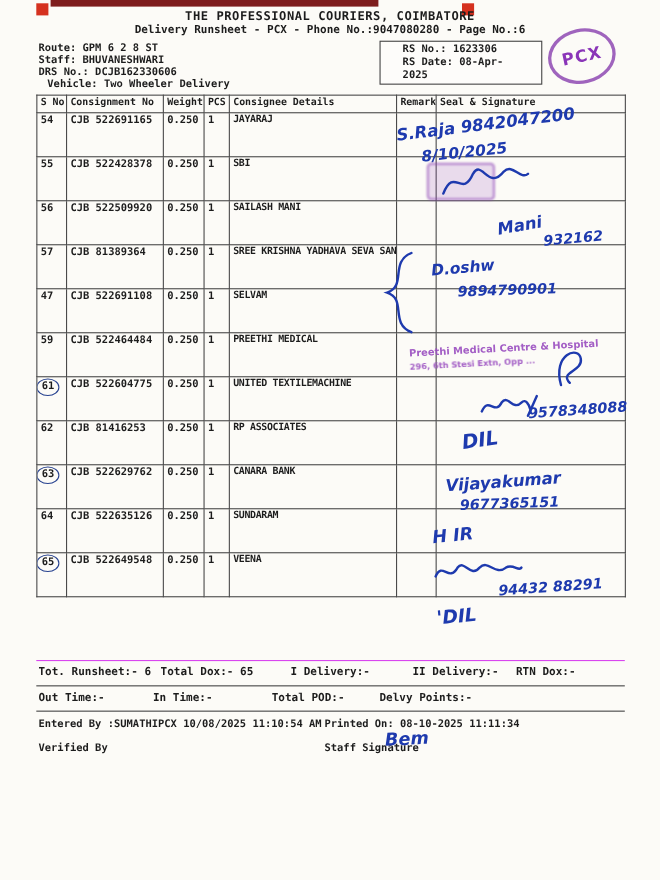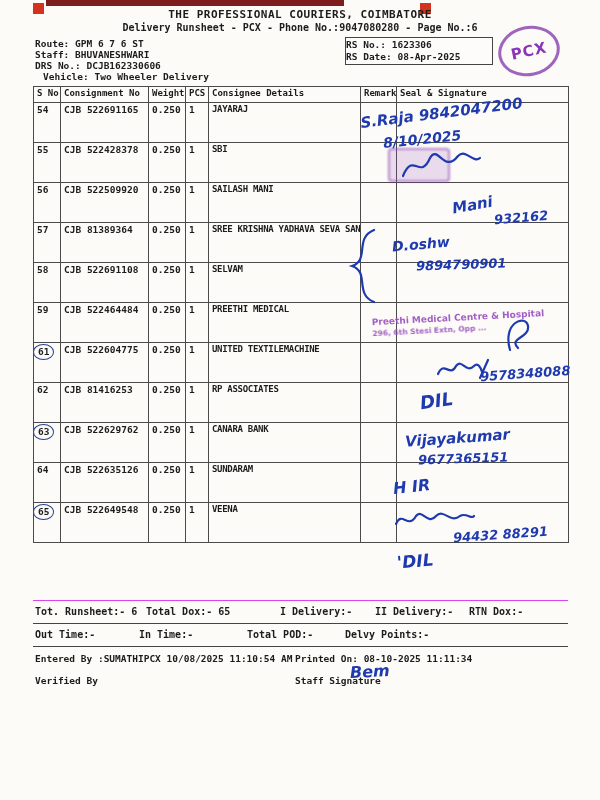--- a/index.html
+++ b/index.html
@@ -11,21 +11,21 @@
   .scanbar{position:absolute;left:46px;top:0;width:298px;height:6px;background:#7e1d1d}
   .scansq{position:absolute;width:11px;height:11px;background:#d5311f}
   .sq1{left:33px;top:3px}.sq2{left:420px;top:3px}
 
   
   .title{position:absolute;top:8px;left:0;width:100%;text-align:center;font-weight:bold;font-size:11px;letter-spacing:.5px}
   .subtitle{position:absolute;top:22px;left:0;width:100%;text-align:center;font-weight:bold;font-size:10px}
   .hinfo{position:absolute;left:35px;font-weight:bold;font-size:9.5px;white-space:nowrap}
   .route{top:38px}.staffline{top:49px}.drsline{top:60px}.vehicleline{top:71px;left:43px}
   .rsbox{position:absolute;left:345px;top:37px;width:148px;border:1px solid #444;
-         font-weight:bold;font-size:9.5px;line-height:12px;padding:1px 0;background:rgba(255,255,255,.4)}
+         font-weight:bold;font-size:9.5px;line-height:12px;padding:1px 20px;background:rgba(255,255,255,.4)}
   .pcx-stamp{position:absolute;left:498px;top:26px;width:62px;height:50px;border:3px solid rgba(128,50,170,.75);
          border-radius:50%;transform:rotate(-12deg);color:#8a35b8;display:flex;align-items:center;justify-content:center;
          font-family:"DejaVu Sans",sans-serif;font-weight:bold;font-size:15px;letter-spacing:1px}
 
   
   table.runsheet{position:absolute;left:33px;top:86px;width:535px;border-collapse:collapse;table-layout:fixed;
          font-size:9.5px;font-weight:bold}
   .runsheet th,.runsheet td{border:1px solid #4a4a4a;padding:1px 3px;vertical-align:top;text-align:left;
          overflow:hidden;white-space:nowrap}
   .runsheet thead tr{height:16px}
@@ -63,39 +63,39 @@
          border-radius:4px;filter:blur(1px);background:rgba(150,80,190,.18)}
   .stamp-preethi{position:absolute;left:372px;top:312px;width:196px;transform:rotate(-3deg);
          color:#9a4ec0;font-family:"DejaVu Sans",sans-serif;font-weight:bold;opacity:.9}
   .sp1{font-size:9px}
   .sp2{font-size:7.5px;filter:blur(.4px);margin-top:2px}
 
   
   .footerbox{position:absolute;left:33px;top:600px;width:535px;border-top:1px solid #d946ef;font-weight:bold;font-size:10px}
   .frow{position:relative;height:23px;border-bottom:1px solid #444;line-height:22px}
   .f{position:absolute;white-space:nowrap}
-  .f1a{left:2px}.f1b{left:113px}.f1c{left:247px}.f1d{left:342px}.f1e{left:436px}
+  .f1a{left:2px}.f1b{left:113px}.f1c{left:231px}.f1d{left:342px}.f1e{left:436px}
   .f2a{left:2px}.f2b{left:106px}.f2c{left:214px}.f2d{left:312px}
   .meta{position:absolute;font-weight:bold;font-size:9.5px;white-space:nowrap}
   .entered{left:35px;top:653px}.printed{left:295px;top:653px}
   .verifiedl{left:35px;top:675px}.stafflabel{left:295px;top:675px}
 </style>
 </head>
 <body>
 
 <div class="page">
 
   <div class="scanbar"></div>
   <div class="scansq sq1"></div>
   <div class="scansq sq2"></div>
 
   <div class="title">THE PROFESSIONAL COURIERS, COIMBATORE</div>
   <div class="subtitle">Delivery Runsheet - PCX - Phone No.:9047080280 - Page No.:6</div>
 
-  <div class="hinfo route">Route: GPM 6 7 6 ST</div>
+  <div class="hinfo route">Route: GPM 6 2 8 ST</div>
   <div class="hinfo staffline">Staff: BHUVANESHWARI</div>
   <div class="hinfo drsline">DRS No.: DCJB162330606</div>
   <div class="hinfo vehicleline">Vehicle: Two Wheeler Delivery</div>
 
   <div class="rsbox">
     <div>RS No.: 1623306</div>
     <div>RS Date: 08-Apr-2025</div>
   </div>
 
   <div class="pcx-stamp">
@@ -154,21 +154,21 @@
         <tr>
           <td>57</td>
           <td>CJB 81389364</td>
           <td>0.250</td>
           <td>1</td>
           <td class="consignee">SREE KRISHNA YADHAVA SEVA SANG</td>
           <td></td>
           <td></td>
         </tr>
         <tr>
-          <td>58</td>
+          <td>47</td>
           <td>CJB 522691108</td>
           <td>0.250</td>
           <td>1</td>
           <td class="consignee">SELVAM</td>
           <td></td>
           <td></td>
         </tr>
         <tr>
           <td>59</td>
           <td>CJB 522464484</td>

